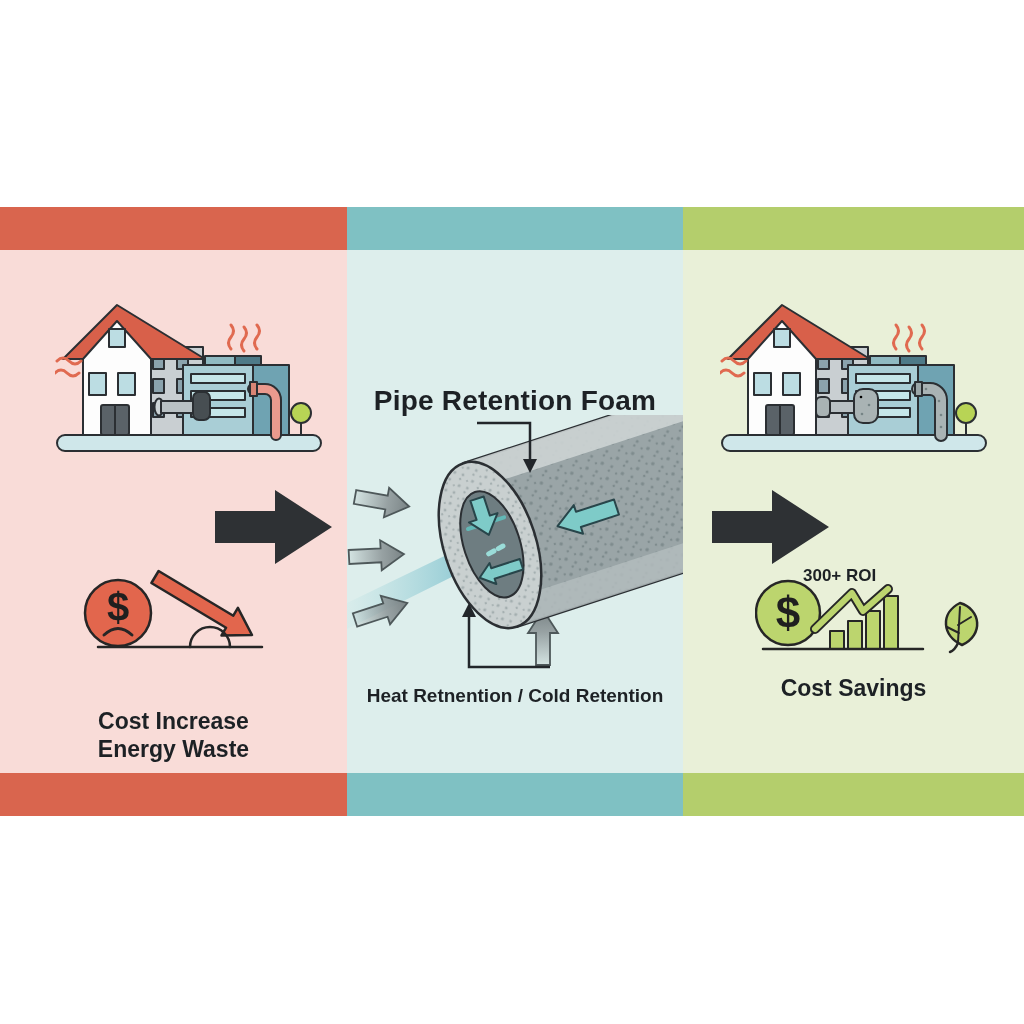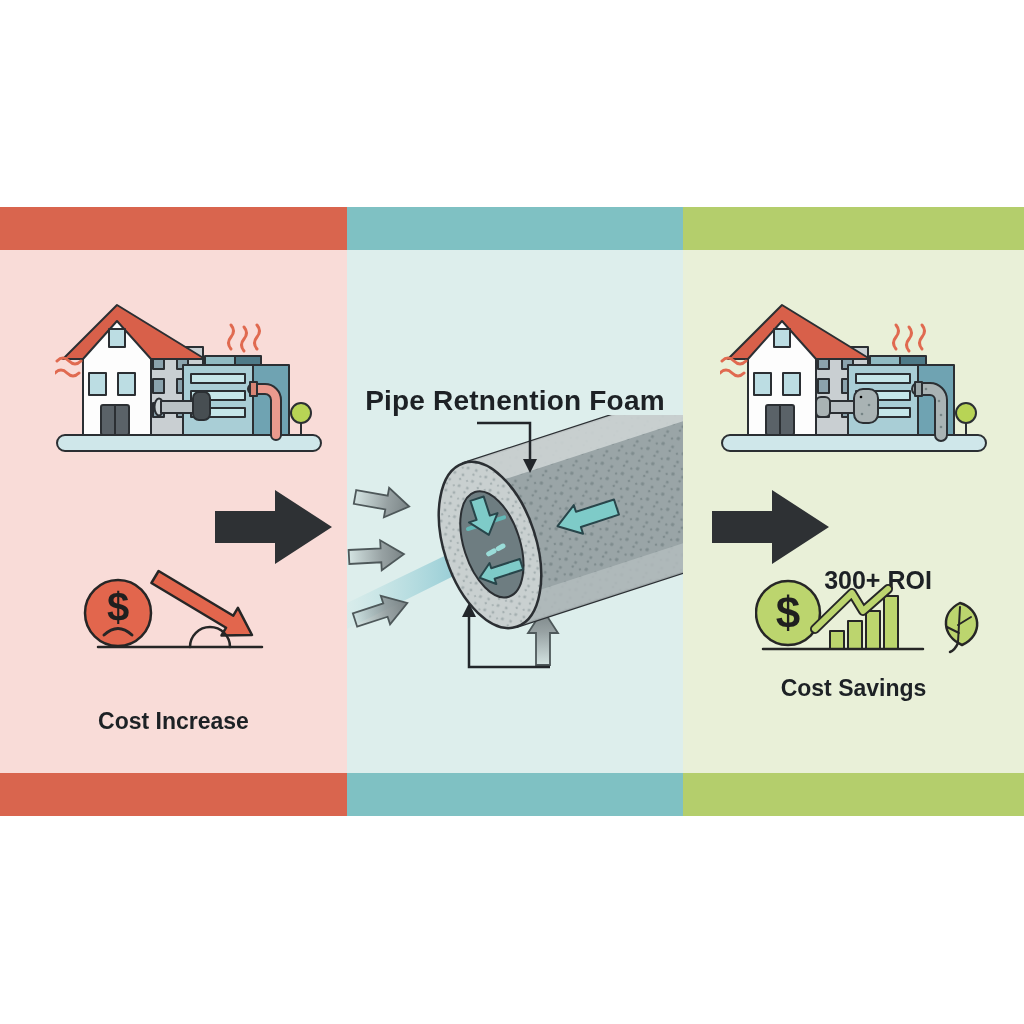--- a/index.html
+++ b/index.html
@@ -16,22 +16,22 @@
   .panel-problem .bar{background:var(--accent-problem,#d9654e);}
   .panel-solution .bar{background:var(--accent-solution,#7fc1c3);}
   .panel-benefit .bar{background:var(--accent-benefit,#b4ce6c);}
   .abs{position:absolute;}
   .caption-block{left:0;width:100%;text-align:center;font-weight:bold;font-size:23px;
                  line-height:1.2;color:var(--ink,#1d2125);}
   .solution-title{left:0;top:178px;width:100%;text-align:center;font-weight:bold;
                   font-size:28px;color:var(--ink,#1d2125);letter-spacing:.2px;}
   .solution-caption{left:0;top:478px;width:100%;text-align:center;font-weight:600;
                     font-size:19px;color:var(--ink,#1d2125);}
-  .roi-label{left:120px;top:359px;width:150px;text-align:center;font-weight:bold;
-             font-size:25px;color:var(--ink,#1d2125);}
+  .roi-label{left:120px;top:359px;width:150px;text-align:left;font-weight:bold;
+             font-size:17px;color:var(--ink,#1d2125);}
   svg{display:block;}
   .ill{stroke-linejoin:round;stroke-linecap:round;}
 </style>
 </head>
 <body>
 
 <div class="canvas">
 
   <svg width="0" height="0" aria-hidden="true">
     <defs>
@@ -125,28 +125,29 @@
           <text x="38" y="66" text-anchor="middle" font-size="40" font-weight="bold" fill="#1f1f1f">$</text>
           <path d="M24 80 q14 -13 28 0" fill="none" stroke="#262626" stroke-width="3"></path>
           <polygon points="78.6,16 153.3,60.7 157.9,52.9 172,80 141.5,80.4 146.1,72.7 71.4,28" fill="#e2664d" stroke="#262626" stroke-width="2.5"></polygon>
           <path d="M110 92 a20 20 0 0 1 40 0" fill="none" stroke="#262626" stroke-width="2.5"></path>
           <line x1="18" y1="92" x2="182" y2="92" stroke="#262626" stroke-width="2.5"></line>
         </g>
       </svg>
 
       <div class="abs caption-block" style="top:453px;margin-top:48px;">
         <div>Cost Increase</div>
+        <div>Energy Waste</div>
       </div>
     </div>
 
     <div class="panel panel-solution">
       <div class="bar top"></div>
       <div class="bar bottom"></div>
 
-      <div class="abs solution-title">Pipe Retnention Foam</div>
+      <div class="abs solution-title">Pipe Retention Foam</div>
 
       <svg class="abs" style="left:0;top:208px;" width="336" height="290" viewBox="0 0 336 290">
 
         <polygon points="0,188 0,214 145,142 145,118" fill="url(#beamGrad)"></polygon>
 
         <g>
           <use href="#garrow" transform="translate(8,82) rotate(10)"></use>
           <use href="#garrow" transform="translate(2,142) rotate(-3)"></use>
           <use href="#garrow" transform="translate(8,205) rotate(-18)"></use>
           <use href="#garrow" transform="translate(196,250) rotate(-90)"></use>
@@ -166,20 +167,21 @@
         </g>
 
         <g stroke="#22262a" stroke-width="2.5" fill="none">
           <path d="M130 8 H183 V44"></path>
           <path d="M122 200 V252 H203"></path>
         </g>
         <polygon points="176,44 190,44 183,58" fill="#22262a"></polygon>
         <polygon points="115,202 129,202 122,188" fill="#22262a"></polygon>
       </svg>
 
+      <div class="abs solution-caption">Heat Retnention / Cold Retention</div>
     </div>
 
     <div class="panel panel-benefit">
       <div class="bar top"></div>
       <div class="bar bottom"></div>
 
       <svg class="abs" style="left:37px;top:90px;" width="270" height="165" viewBox="0 0 270 165">
         <use href="#houses-base"></use>
         <g class="ill">
           <rect x="96" y="100" width="14" height="20" rx="5" fill="#a9b3b4" stroke="#2b2f33" stroke-width="2"></rect>

